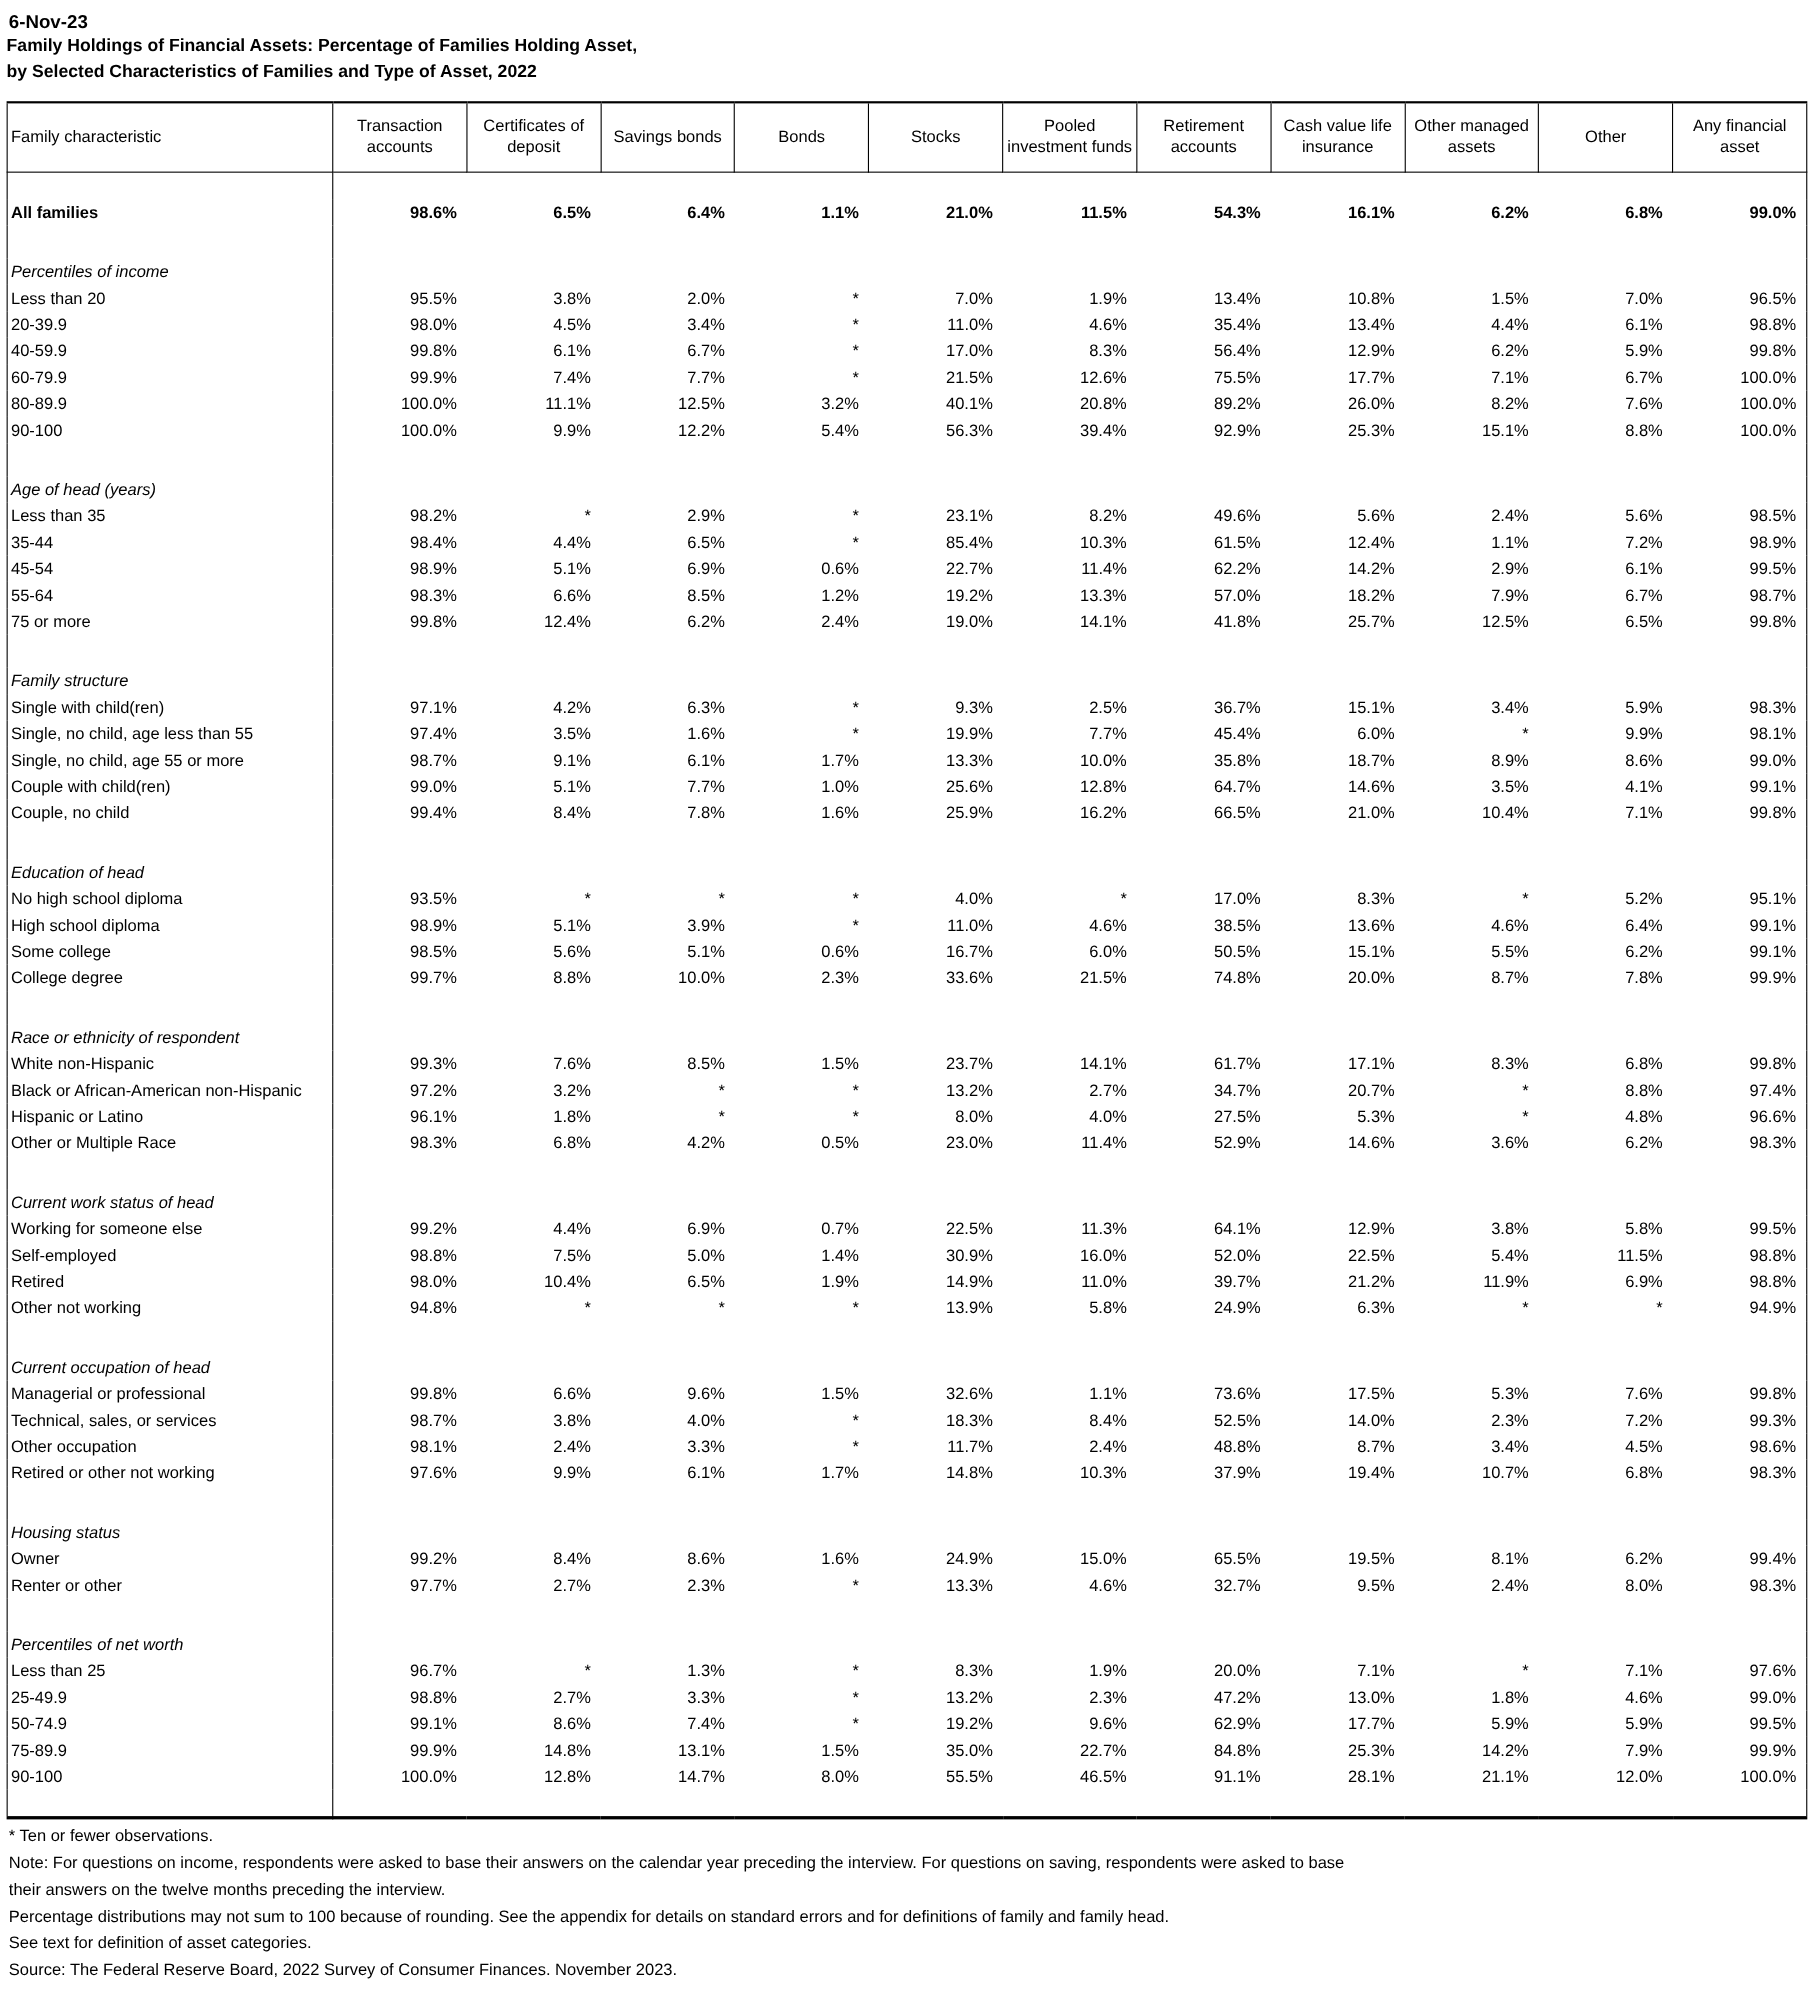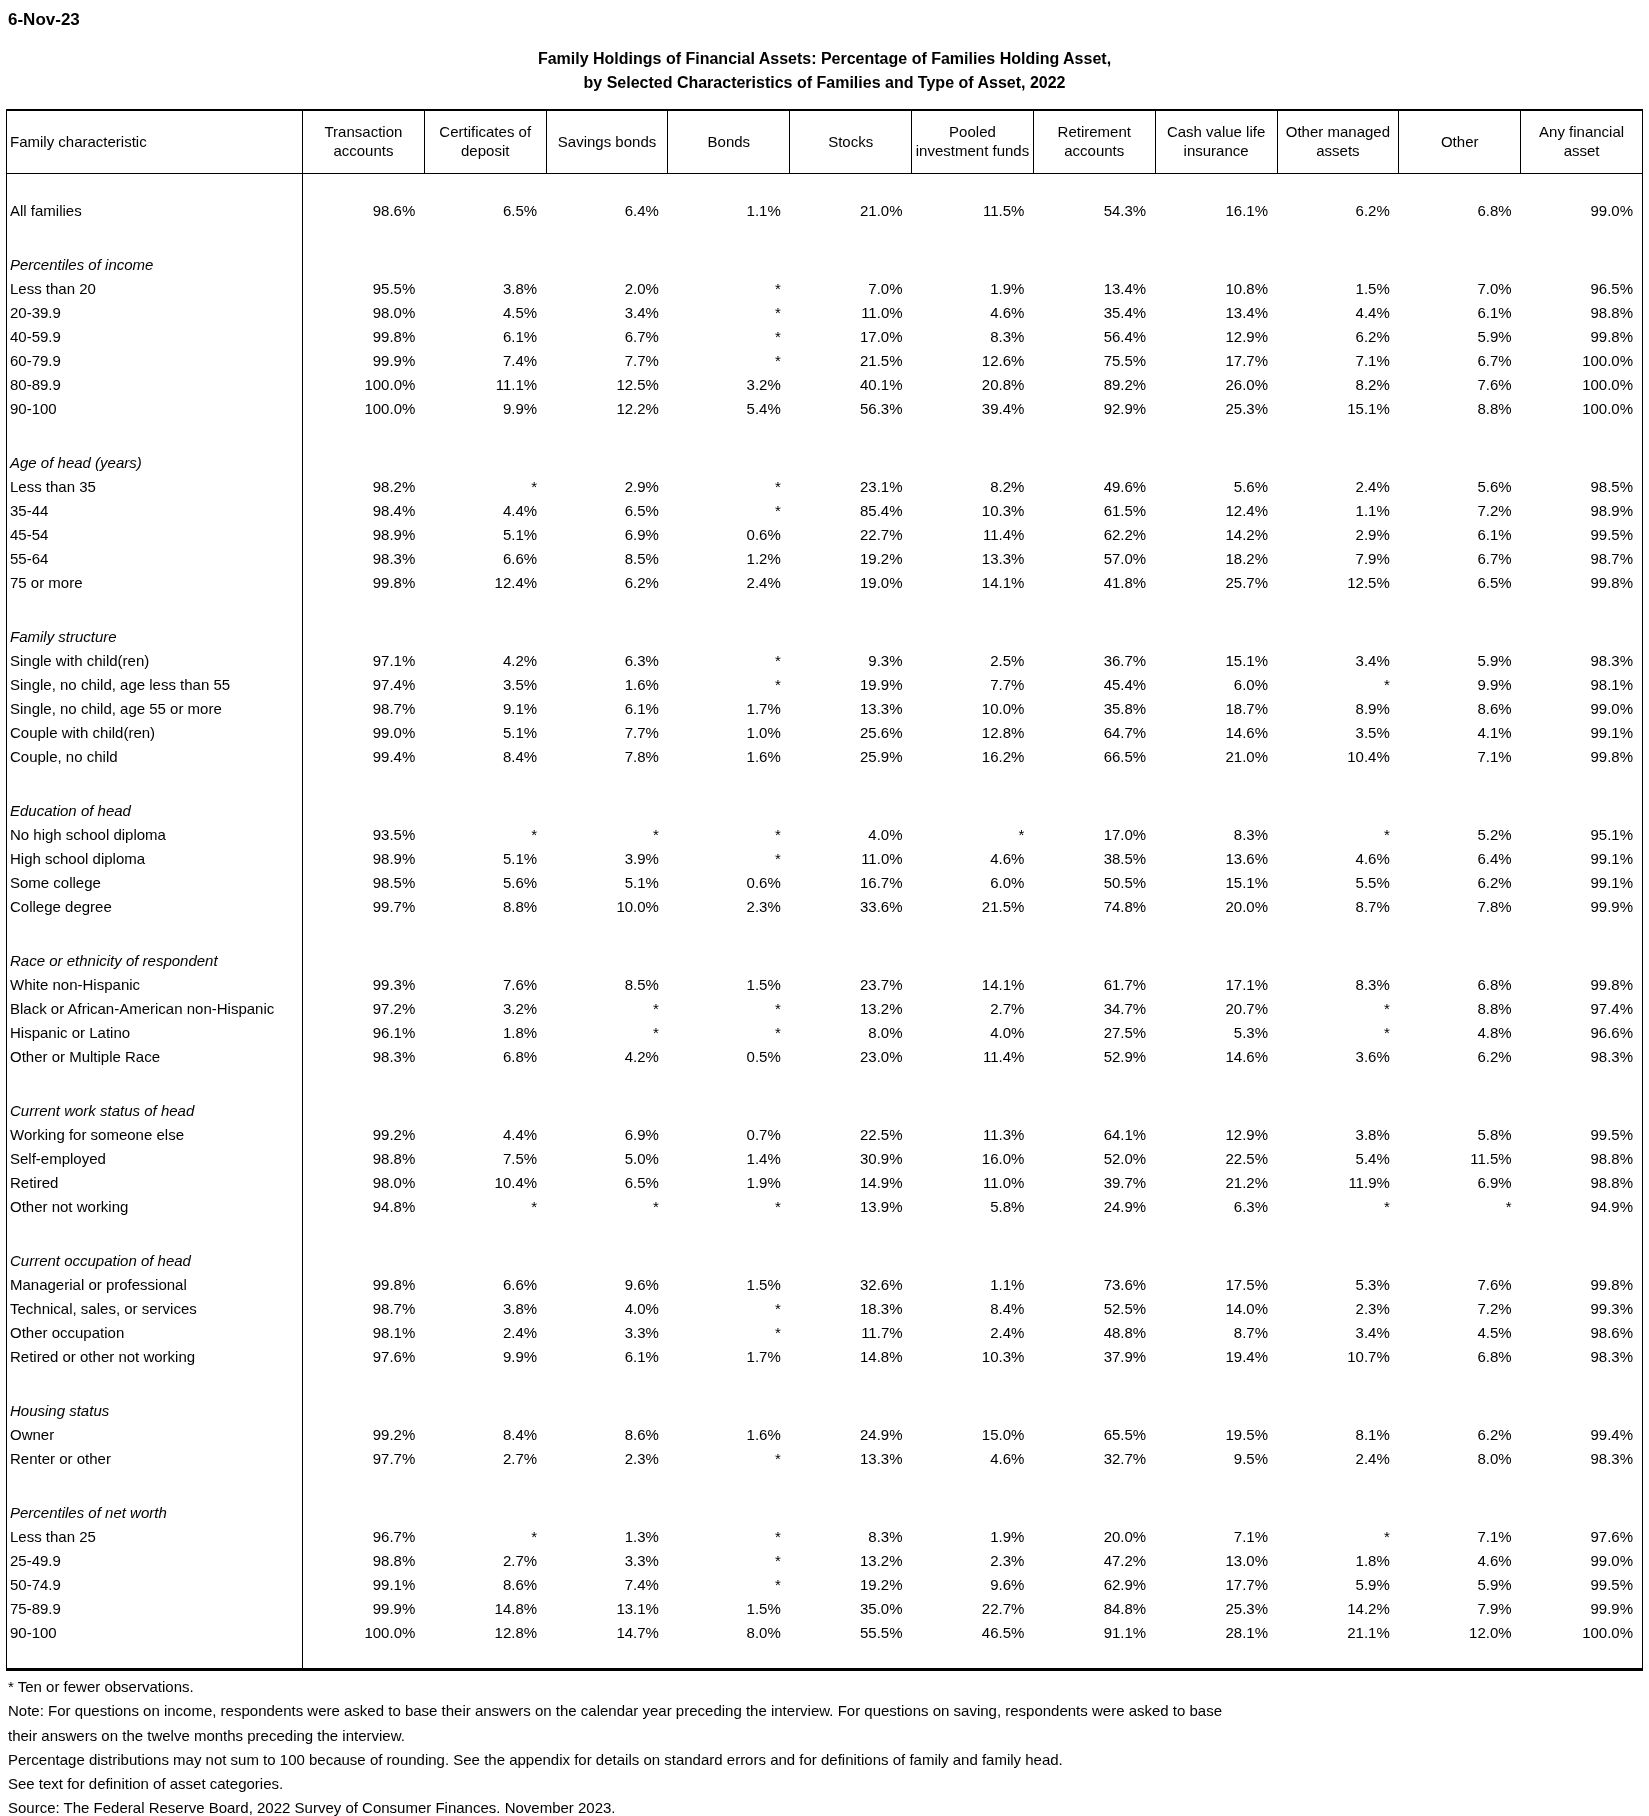--- a/index.html
+++ b/index.html
@@ -1,30 +1,30 @@
 <!DOCTYPE html>
 <html><head>
 <meta charset="utf-8">
 <style>
   html, body { margin:0; padding:0; background:#ffffff; color:#000000;
                font-family:"Liberation Sans", sans-serif; }
   .page { width:1649px; box-sizing:border-box; padding:6px 6px 10px 6px; }
   .date-stamp { font-weight:bold; font-size:17px; padding:4px 0 0 2px; }
-  .title-block { text-align:center; font-weight:bold; font-size:16px; line-height:1.5; margin-top:17px; }
+  .title-block { font-weight:bold; font-size:16px; line-height:1.5; margin-top:0; }
   table.data-table { border-collapse:collapse; table-layout:fixed; width:1637px; margin-top:14px;
                      border-top:2px solid #000; border-bottom:3px solid #000;
                      border-left:1px solid #000; border-right:1px solid #000; }
   thead th { border:1px solid #000; border-top:2px solid #000; font-weight:normal; font-size:15px;
              line-height:1.25; text-align:center; vertical-align:middle; padding:6px 3px; height:50px; }
   thead th.stub { text-align:left; }
   tbody td { font-size:15px; height:24px; padding:0 9px 0 3px; vertical-align:middle;
              white-space:nowrap; overflow:hidden; }
   tbody td.label { text-align:left; border-right:1px solid #000; padding-left:3px; }
   tbody td.num { text-align:right; }
-  tr.bold-row td { font-weight:normal;margin-top:28px; }
+  tr.bold-row td { font-weight:bold;margin-top:28px; }
   td.section-label { font-style:italic; }
   .footnotes { font-size:15px; line-height:1.62; margin-top:4px; padding-left:2px; }
 </style>
 </head>
 <body>
 
 <div class="page">
 
   <div class="date-stamp">6-Nov-23</div>
 

